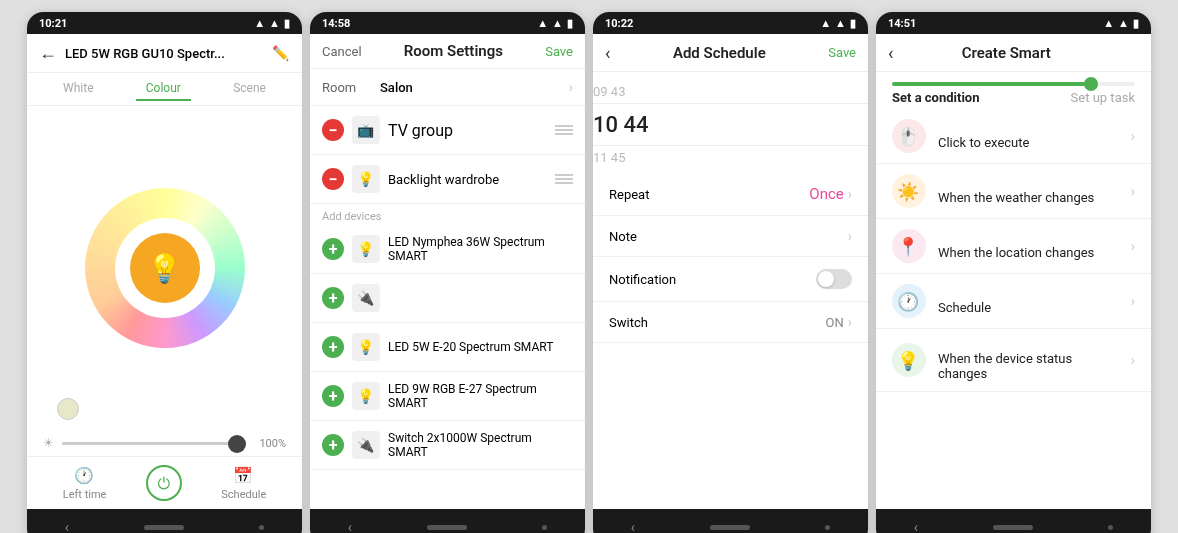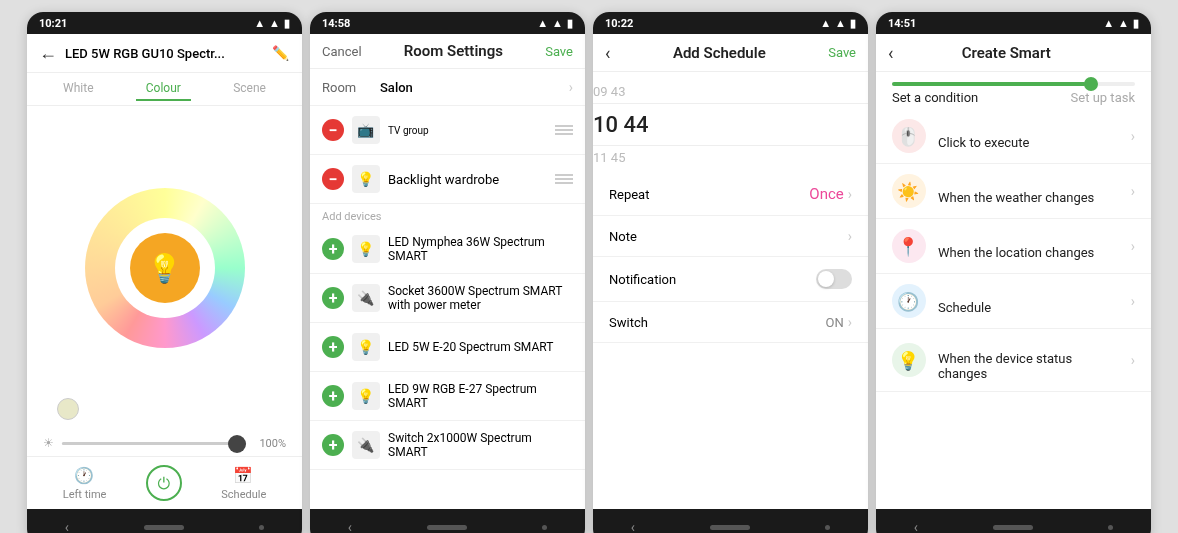--- a/index.html
+++ b/index.html
@@ -351,21 +351,21 @@
       left: 79%;
     }
     .condition-labels {
       display: flex;
       justify-content: space-between;
       padding: 4px 16px;
       font-size: 11px;
     }
     .condition-label-left {
       font-size: 13px;
-      font-weight: 400;
+      font-weight: 700;
       color: #222;
     }
     .condition-label-right {
       font-size: 13px;
       color: #aaa;
     }
     .s4-item {
       display: flex;
       align-items: center;
       padding: 10px 16px;
@@ -473,21 +473,21 @@
         <span class="header-action">Save</span>
       </div>
       <div class="s2-row">
         <span style="font-size:13px;color:#666;width:50px;">Room</span>
         <span style="font-size:13px;font-weight:500;flex:1;">Salon</span>
         <span class="chevron">›</span>
       </div>
       <div class="s2-row">
         <div class="red-minus">−</div>
         <div class="device-icon">📺</div>
-        <span style="font-size:10px;flex:1;">TV group</span>
+        <span style="font-size:16px;flex:1;">TV group</span>
         <div class="drag-handle">
           <div class="drag-line"></div>
           <div class="drag-line"></div>
           <div class="drag-line"></div>
         </div>
       </div>
       <div class="s2-row">
         <div class="red-minus">−</div>
         <div class="device-icon">💡</div>
         <span style="font-size:13px;flex:1;">Backlight wardrobe</span>
@@ -499,21 +499,20 @@
       </div>
       <div class="section-label">Add devices</div>
       <div class="s2-row">
         <div class="green-plus">+</div>
         <div class="device-icon">💡</div>
         <span style="font-size:12px;flex:1;">LED Nymphea 36W Spectrum SMART</span>
       </div>
       <div class="s2-row">
         <div class="green-plus">+</div>
         <div class="device-icon">🔌</div>
-        <span style="font-size:12px;flex:1;">Socket 3600W Spectrum SMART with power meter</span>
       </div>
       <div class="s2-row">
         <div class="green-plus">+</div>
         <div class="device-icon">💡</div>
         <span style="font-size:12px;flex:1;">LED 5W E-20 Spectrum SMART</span>
       </div>
       <div class="s2-row">
         <div class="green-plus">+</div>
         <div class="device-icon">💡</div>
         <span style="font-size:12px;flex:1;">LED 9W RGB E-27 Spectrum SMART</span>

